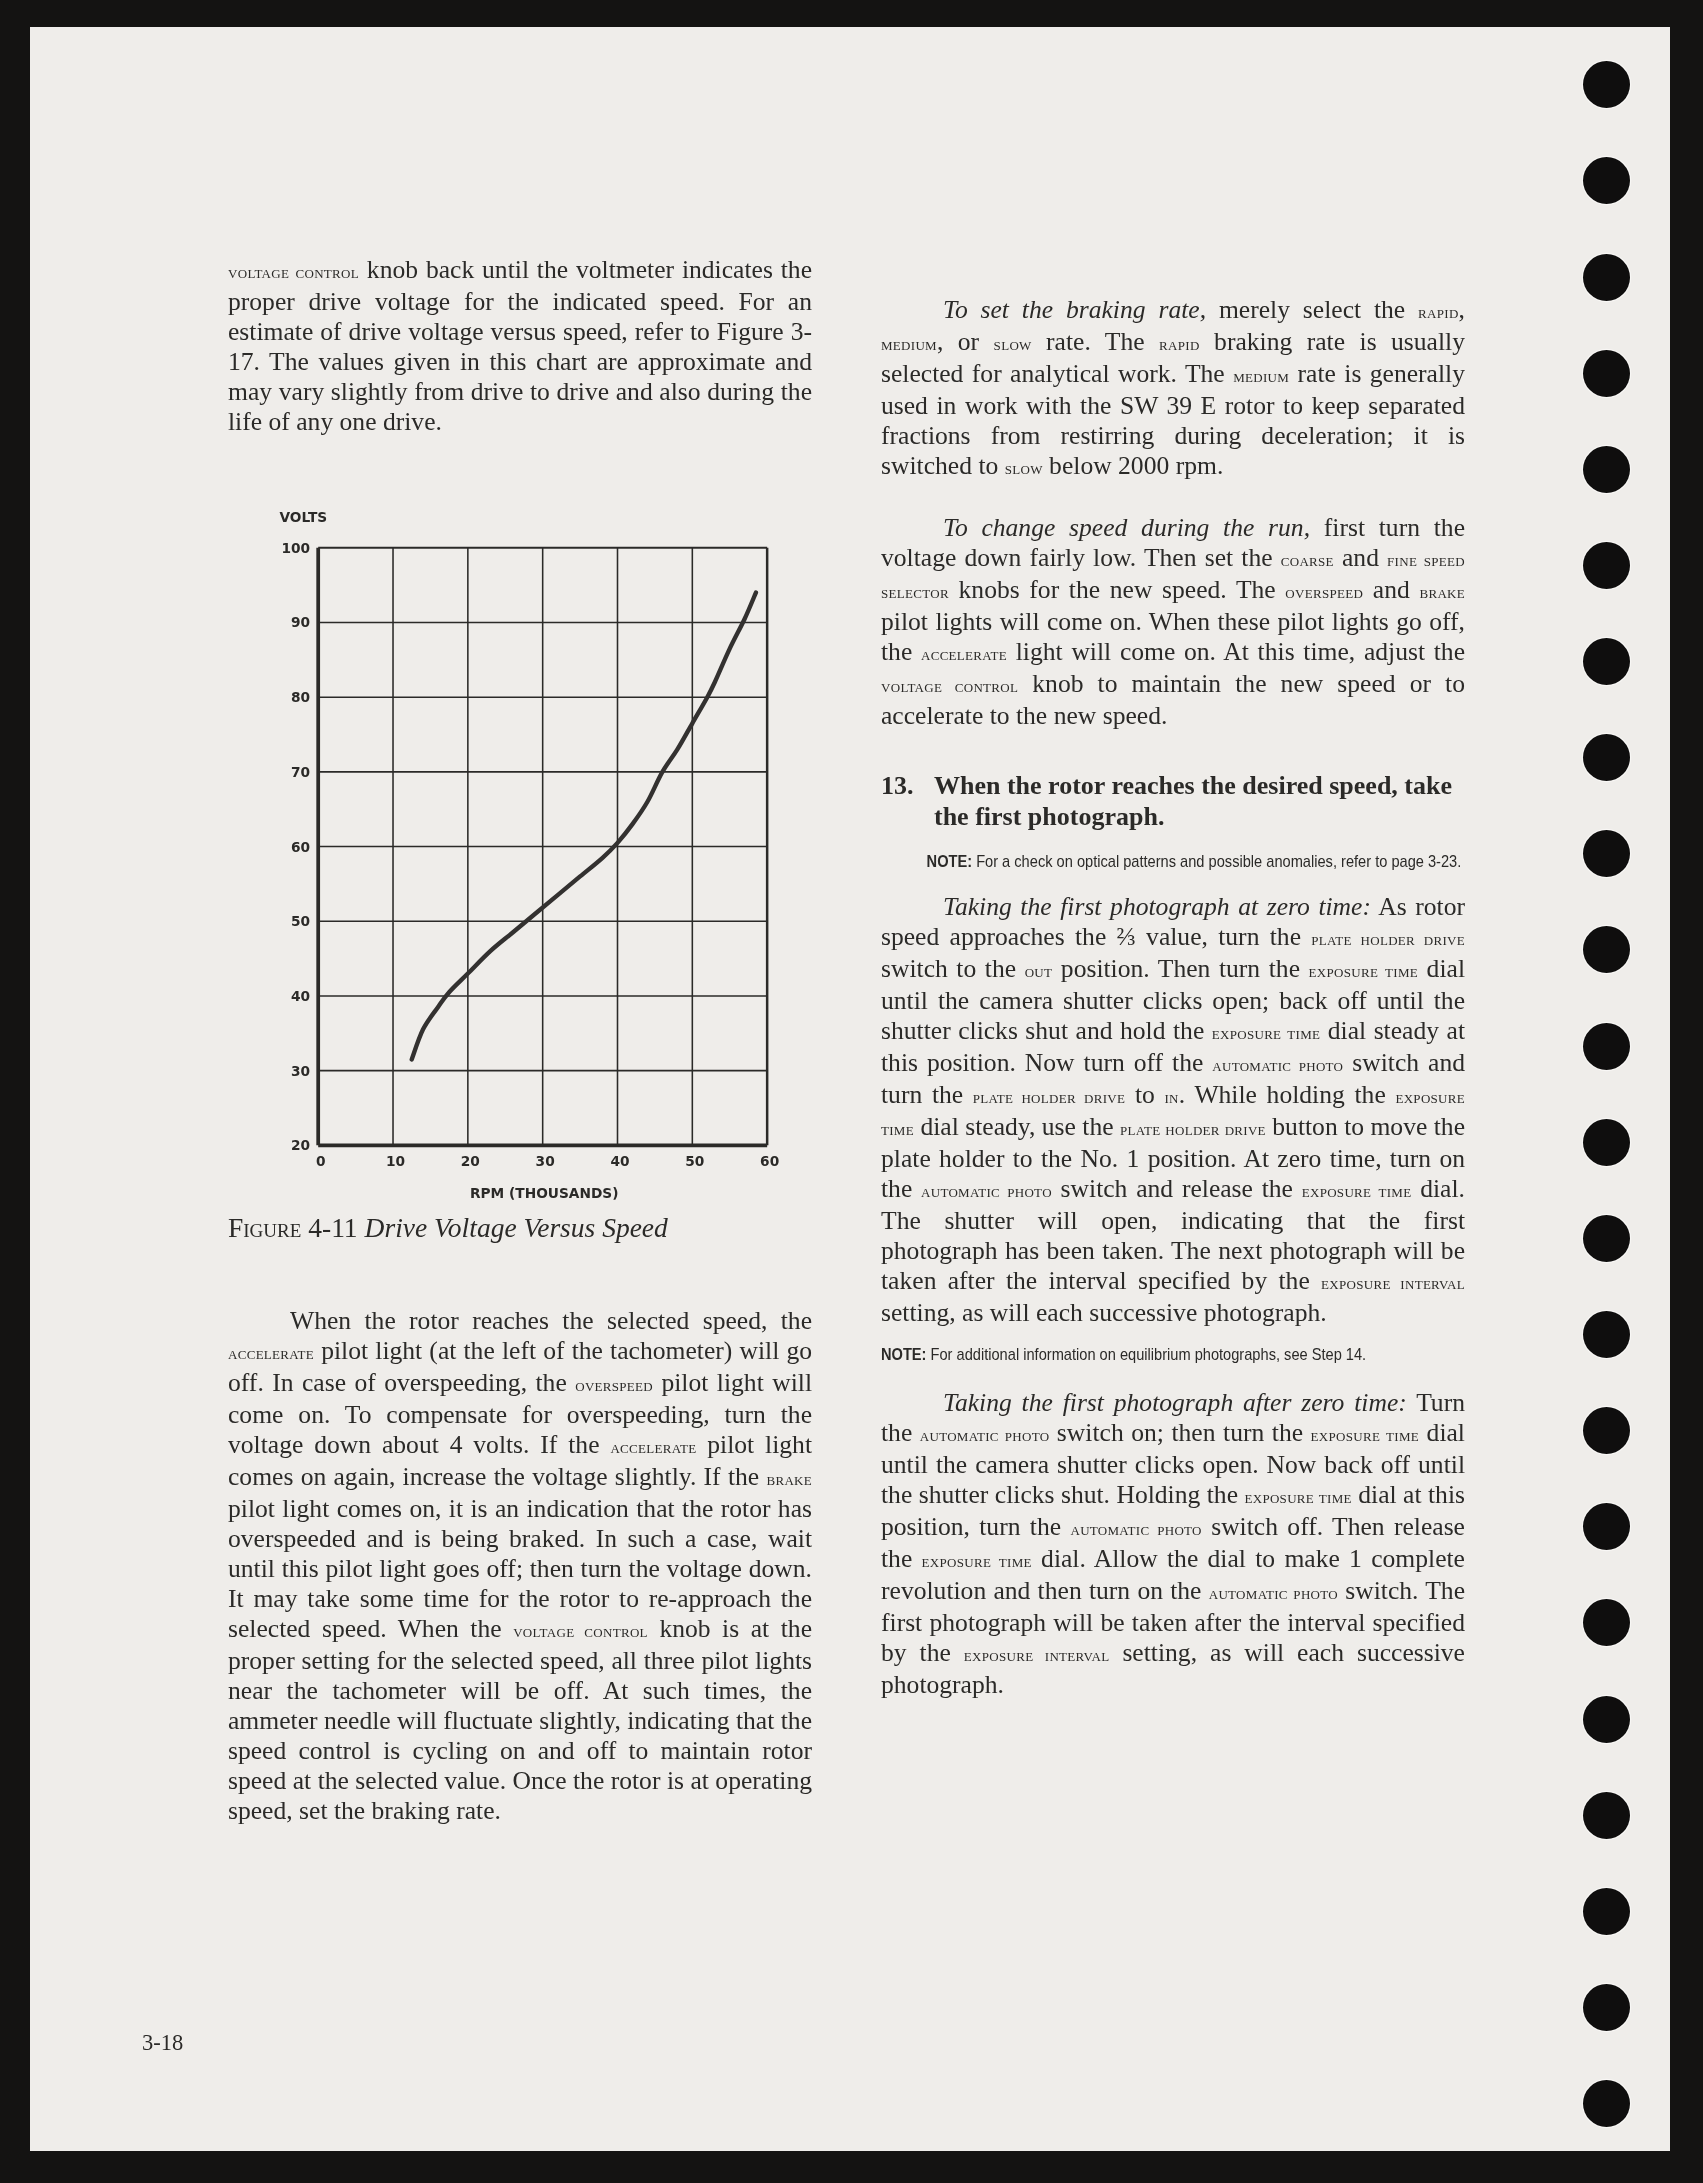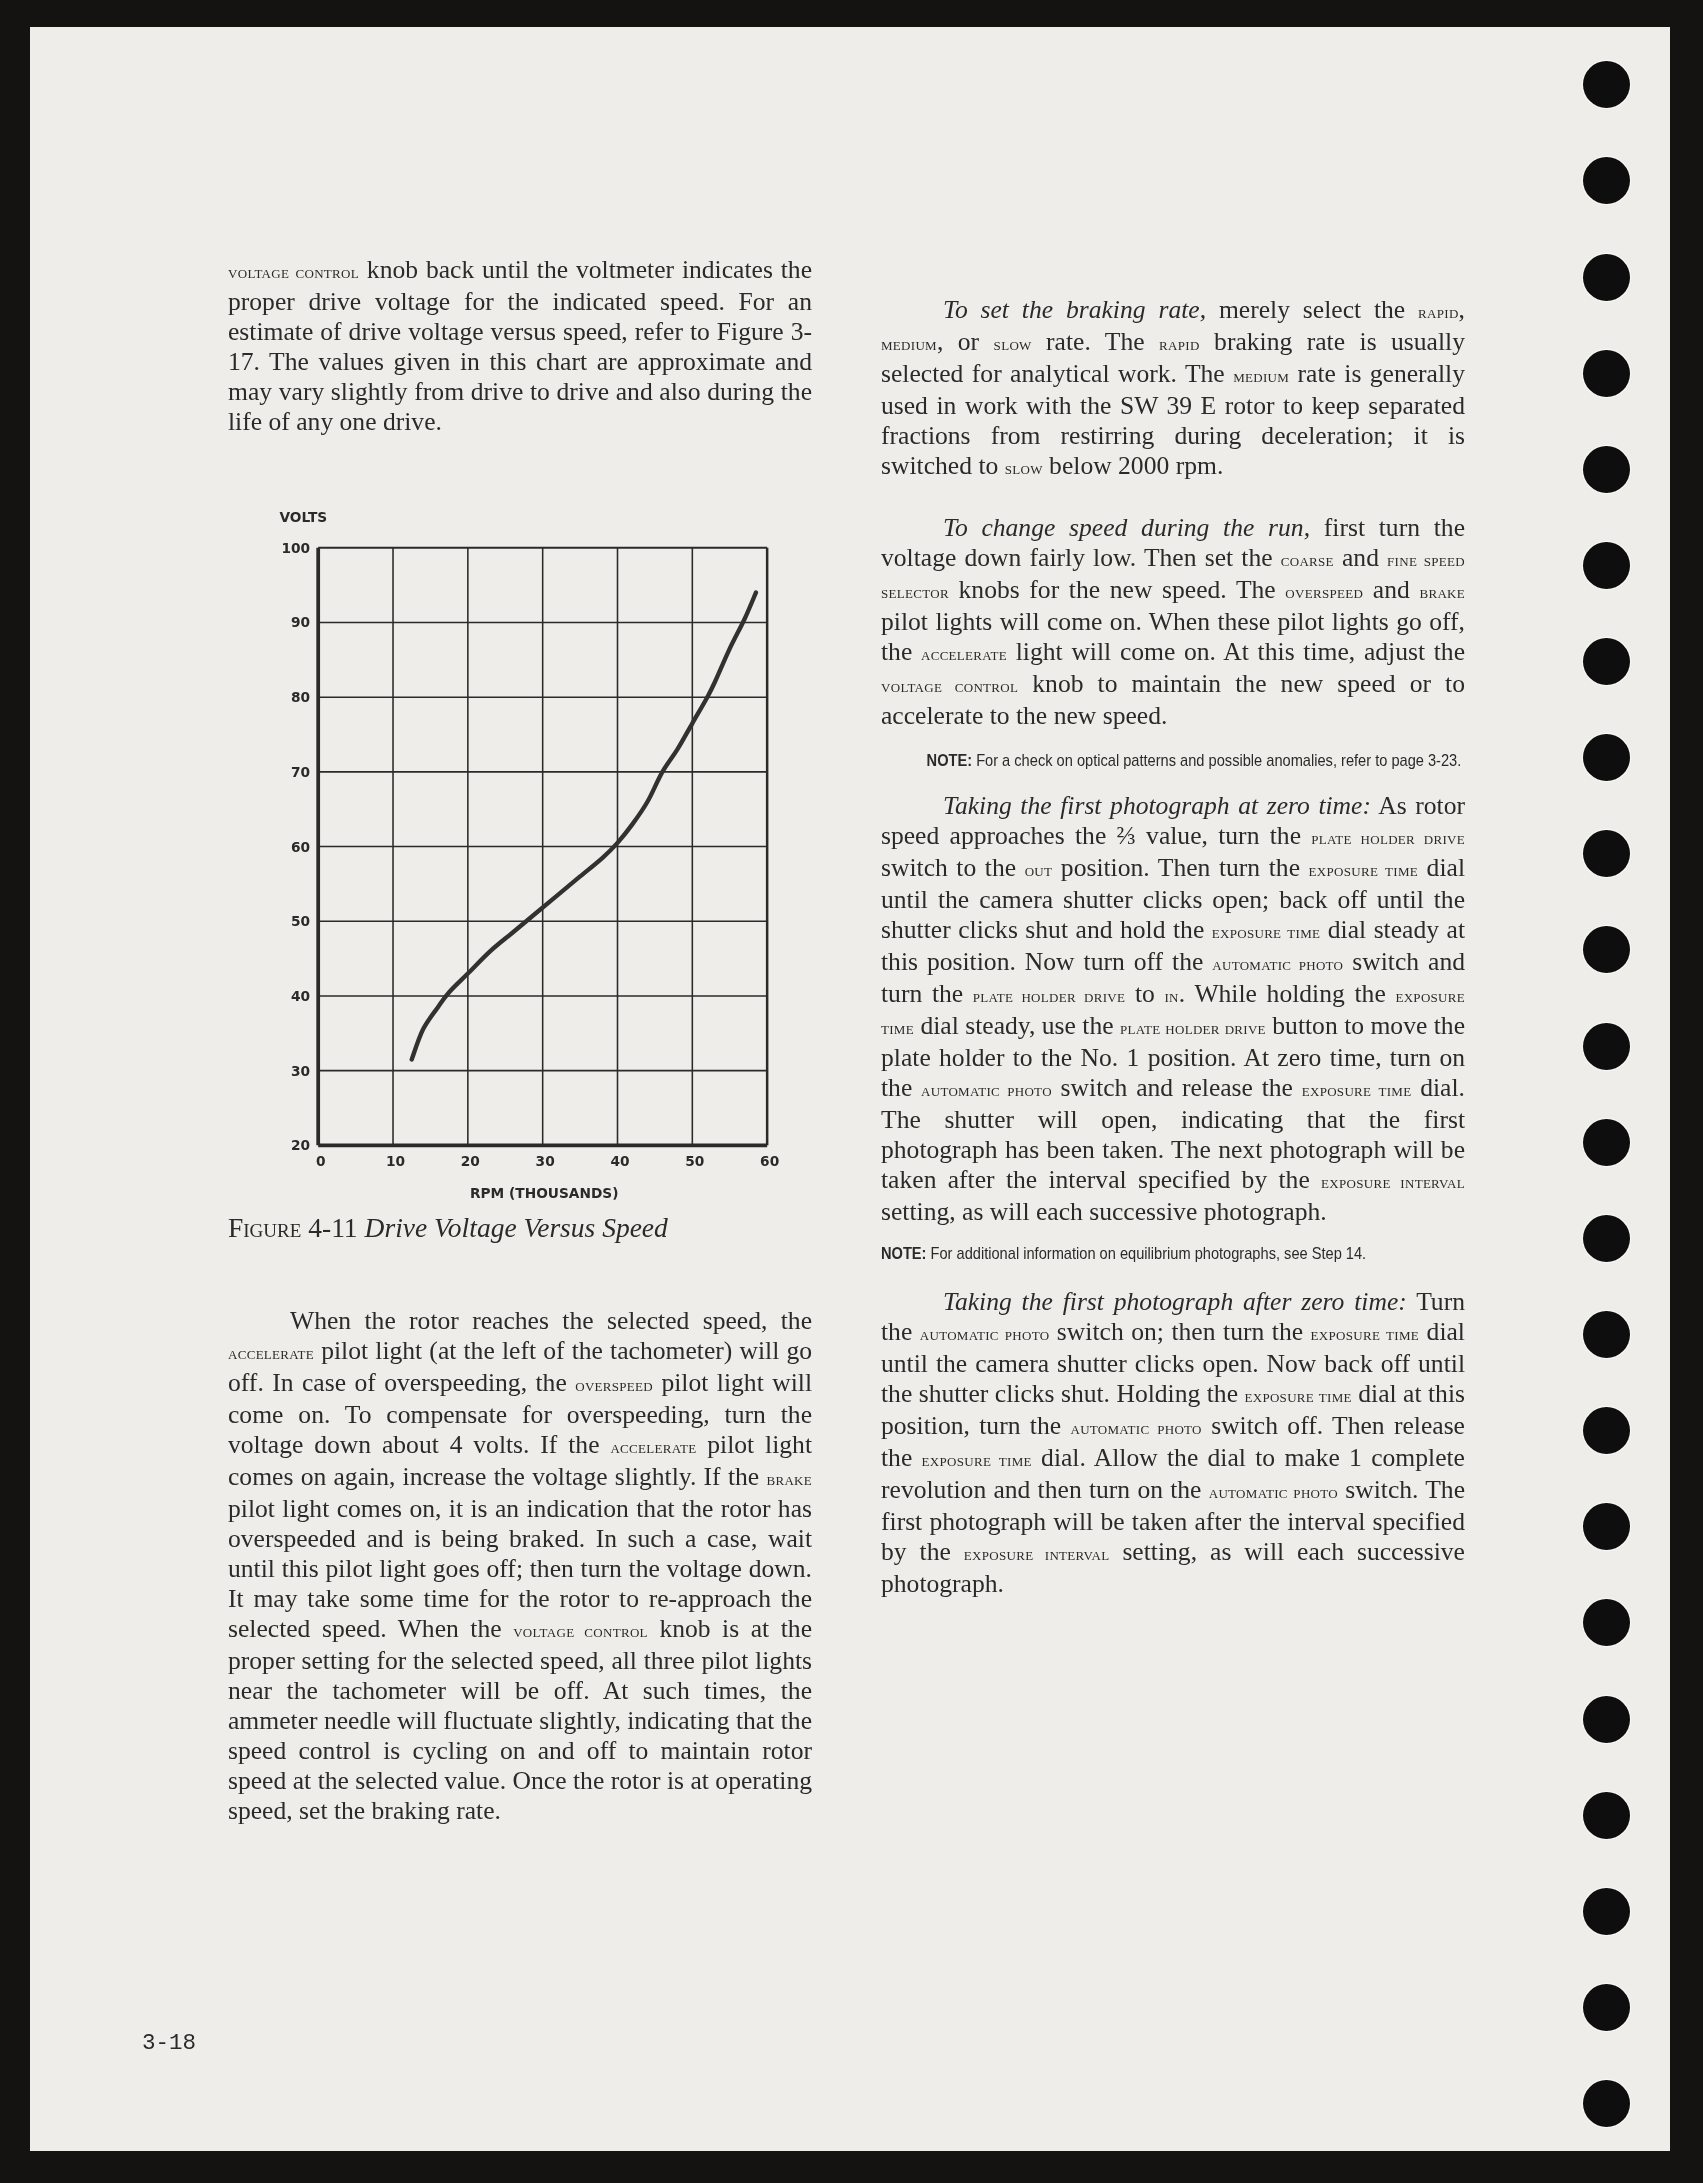--- a/index.html
+++ b/index.html
@@ -15,21 +15,21 @@
   .step { font-weight:bold; font-size:26px; line-height:31px; display:flex; text-align:left; }
   .step .num { width:53px; flex:none; }
   .note { font-family:"Liberation Sans","DejaVu Sans",sans-serif; font-size:17px; line-height:23px; padding-left:53px; transform:scaleX(0.86); transform-origin:left; width:656px; text-align:justify; }
   .note b { font-weight:bold; }
   .note2 { padding-left:0; }
   .caption { position:absolute; left:228px; top:1212px; font-size:27.5px; white-space:nowrap; }
   .caption .fig { font-variant:small-caps; }
   .caption .title { font-style:italic; margin-left:7px; }
   .chart { position:absolute; left:262px; top:500px; }
   .axis-lbl { font-family:"DejaVu Sans","Liberation Sans",sans-serif; font-weight:bold; font-size:22px; fill:#2b2a28; }
-  .pagenum { position:absolute; left:142px; top:2030px; font-family:Liberation Mono, monospace; font-size:22.5px; color:#2b2a28; }
+  .pagenum { position:absolute; left:142px; top:2030px; font-family:Liberation Serif, serif; font-size:22.5px; color:#2b2a28; }
   .hole { position:absolute; width:47px; height:47px; border-radius:50%; background:#0f0e0e; box-shadow:0 0 0 1.2px #f8f7f5; }
 </style>
 </head>
 <body>
 
 <div class="paper"></div>
 
 <div id="holes">
     <div class="hole" style="left: 1583px; top: 61px;"></div>
     <div class="hole" style="left: 1583px; top: 157px;"></div>
@@ -109,20 +109,24 @@
 
 <div class="col left" style="top:1306px">
   <p class="indent"><span>When the rotor reaches the selected speed, the </span><span class="sc">ACCELERATE</span><span> pilot light (at the left of the tachometer) will go off. In case of overspeeding, the </span><span class="sc">OVERSPEED</span><span> pilot light will come on. To compensate for overspeeding, turn the voltage down about 4 volts. If the </span><span class="sc">ACCELERATE</span><span> pilot light comes on again, increase the voltage slightly. If the </span><span class="sc">BRAKE</span><span> pilot light comes on, it is an indication that the rotor has overspeeded and is being braked. In such a case, wait until this pilot light goes off; then turn the voltage down. It may take some time for the rotor to re-approach the selected speed. When the </span><span class="sc">VOLTAGE CONTROL</span><span> knob is at the proper setting for the selected speed, all three pilot lights near the tachometer will be off. At such times, the ammeter needle will fluctuate slightly, indicating that the speed control is cycling on and off to maintain rotor speed at the selected value. Once the rotor is at operating speed, set the braking rate.</span></p>
 </div>
 
 <div class="col right">
   <p class="indent"><span class="it">To set the braking rate,</span><span> merely select the </span><span class="sc">RAPID</span><span>, </span><span class="sc">MEDIUM</span><span>, or </span><span class="sc">SLOW</span><span> rate. The </span><span class="sc">RAPID</span><span> braking rate is usually selected for analytical work. The </span><span class="sc">MEDIUM</span><span> rate is generally used in work with the SW 39 E rotor to keep separated fractions from restirring during deceleration; it is switched to </span><span class="sc">SLOW</span><span> below 2000 rpm.</span></p>
 
   <p class="indent" style="margin-top:30px"><span class="it">To change speed during the run,</span><span> first turn the voltage down fairly low. Then set the </span><span class="sc">COARSE</span><span> and </span><span class="sc">FINE SPEED SELECTOR</span><span> knobs for the new speed. The </span><span class="sc">OVERSPEED</span><span> and </span><span class="sc">BRAKE</span><span> pilot lights will come on. When these pilot lights go off, the </span><span class="sc">ACCELERATE</span><span> light will come on. At this time, adjust the </span><span class="sc">VOLTAGE CONTROL</span><span> knob to maintain the new speed or to accelerate to the new speed.</span></p>
 
+  <div class="step" style="margin-top:39px">
+    <span class="num">13.</span>
+    <span>When the rotor reaches the desired speed, take the first photograph.</span>
+  </div>
 
   <p class="note" style="margin-top:17.5px"><b>NOTE:</b><span> For a check on optical patterns and possible anomalies, refer to page 3-23.</span></p>
 
   <p class="indent" style="margin-top:19px"><span class="it">Taking the first photograph at zero time:</span><span> As rotor speed approaches the ⅔ value, turn the </span><span class="sc">PLATE HOLDER DRIVE</span><span> switch to the </span><span class="sc">OUT</span><span> position. Then turn the </span><span class="sc">EXPOSURE TIME</span><span> dial until the camera shutter clicks open; back off until the shutter clicks shut and hold the </span><span class="sc">EXPOSURE TIME</span><span> dial steady at this position. Now turn off the </span><span class="sc">AUTOMATIC PHOTO</span><span> switch and turn the </span><span class="sc">PLATE HOLDER DRIVE</span><span> to </span><span class="sc">IN</span><span>. While holding the </span><span class="sc">EXPOSURE TIME</span><span> dial steady, use the </span><span class="sc">PLATE HOLDER DRIVE</span><span> button to move the plate holder to the No. 1 position. At zero time, turn on the </span><span class="sc">AUTOMATIC PHOTO</span><span> switch and release the </span><span class="sc">EXPOSURE TIME</span><span> dial. The shutter will open, indicating that the first photograph has been taken. The next photograph will be taken after the interval specified by the </span><span class="sc">EXPOSURE INTERVAL</span><span> setting, as will each successive photograph.</span></p>
 
   <p class="note note2" style="margin-top:15px;width:681px"><b>NOTE:</b><span> For additional information on equilibrium photographs, see Step 14.</span></p>
 
   <p class="indent" style="margin-top:22.5px"><span class="it">Taking the first photograph after zero time:</span><span> Turn the </span><span class="sc">AUTOMATIC PHOTO</span><span> switch on; then turn the </span><span class="sc">EXPOSURE TIME</span><span> dial until the camera shutter clicks open. Now back off until the shutter clicks shut. Holding the </span><span class="sc">EXPOSURE TIME</span><span> dial at this position, turn the </span><span class="sc">AUTOMATIC PHOTO</span><span> switch off. Then release the </span><span class="sc">EXPOSURE TIME</span><span> dial. Allow the dial to make 1 complete revolution and then turn on the </span><span class="sc">AUTOMATIC PHOTO</span><span> switch. The first photograph will be taken after the interval specified by the </span><span class="sc">EXPOSURE INTERVAL</span><span> setting, as will each successive photograph.</span></p>
 </div>
 

